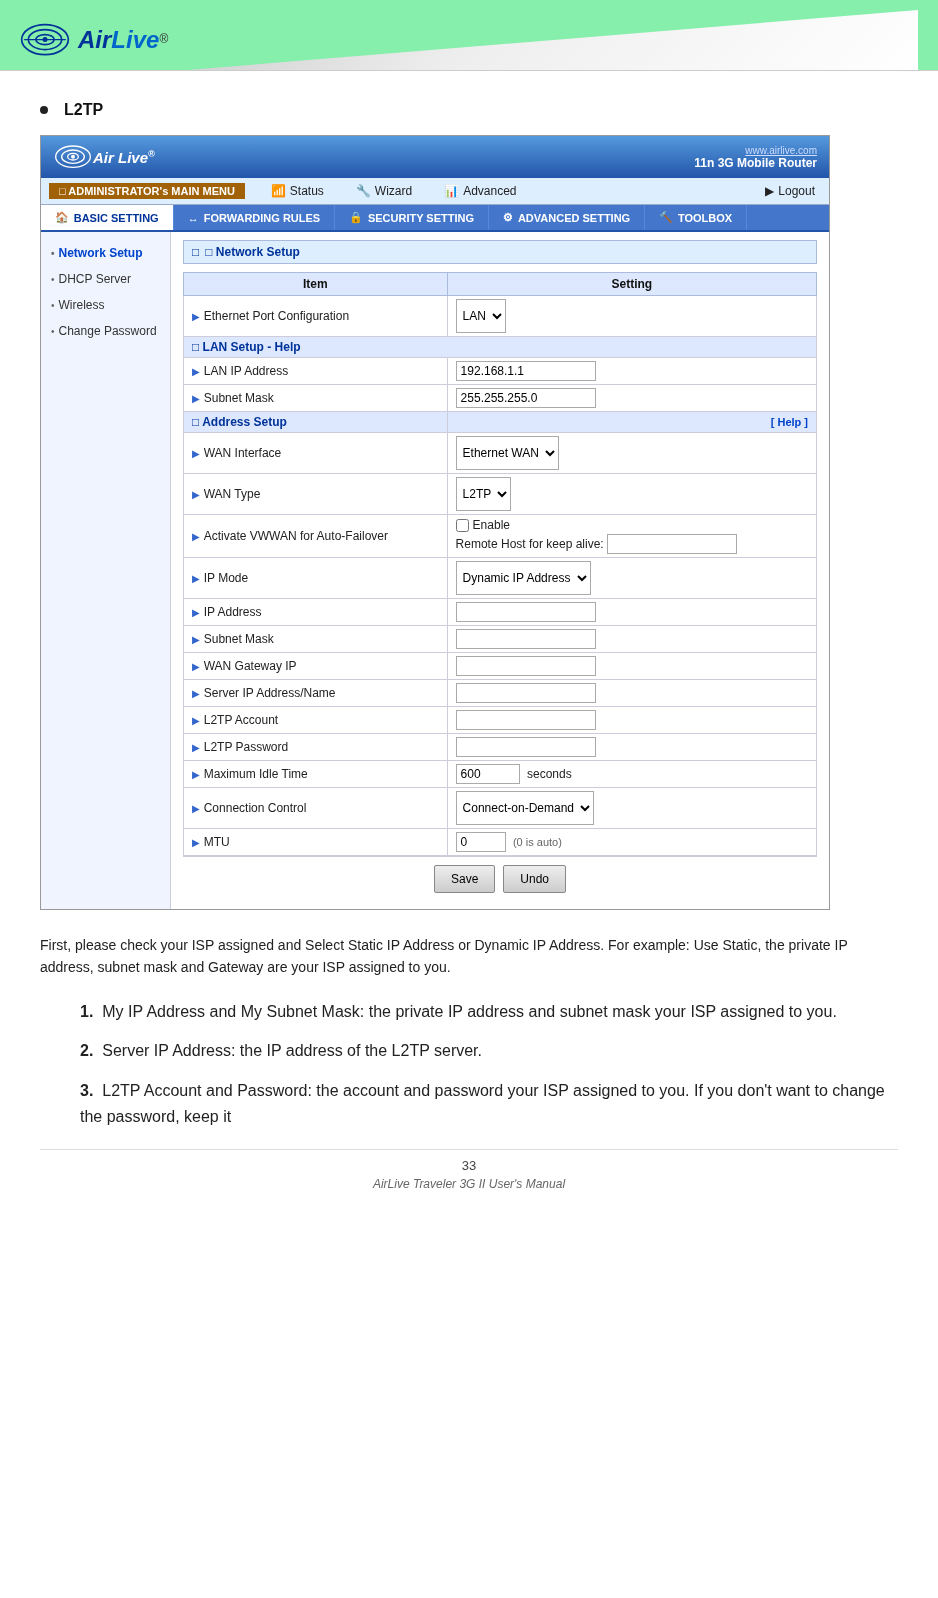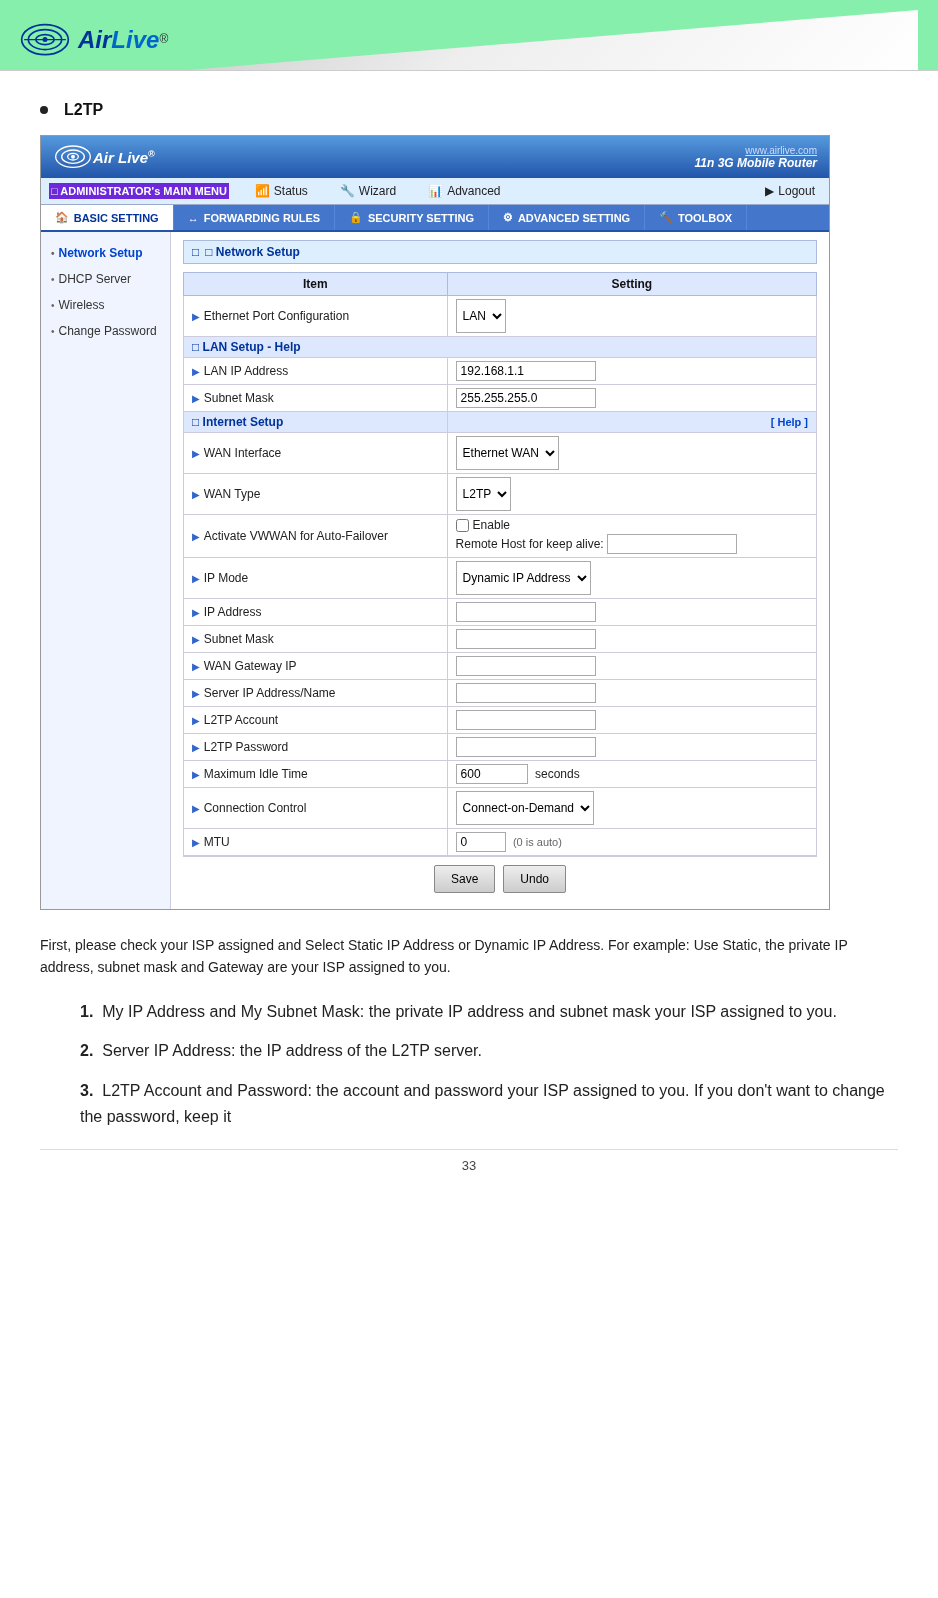--- a/index.html
+++ b/index.html
@@ -97,21 +97,20 @@
       font-size: 11px;
     }
     .router-header-right .website {
       font-size: 10px;
       color: #ccddff;
       text-decoration: underline;
     }
     .router-header-right .model {
       font-size: 12px;
       font-weight: bold;
-      font-style: italic;
     }
 
     
     .top-nav {
       background: #ddeeff;
       display: flex;
       align-items: center;
       padding: 4px 8px;
       border-bottom: 1px solid #99aacc;
       gap: 20px;
@@ -119,23 +118,23 @@
     .top-nav-item {
       display: flex;
       align-items: center;
       gap: 4px;
       font-size: 12px;
       color: #222;
       cursor: pointer;
       padding: 2px 6px;
     }
     .nav-admin {
-      background: #6d28d9;
+      background: #a16207;
       color: #fff;
-      padding: 2px 2px;
+      padding: 2px 10px;
       font-size: 11px;
       font-weight: bold;
     }
 
     
     .sub-nav {
       background: #4477cc;
       display: flex;
       align-items: stretch;
       border-bottom: 2px solid #2255aa;
@@ -488,21 +487,21 @@
                   <span class="row-arrow">▶</span>
                   <span>Subnet Mask</span>
                 </div>
               </td>
               <td>
                 <input type="text" class="input-field" value="255.255.255.0" style="">
               </td>
             </tr>
 
             <tr class="section-row">
-              <td>□ Internet Setup</td>
+              <td>□ Address Setup</td>
               <td style="text-align:right;">
                 <a href="#" class="help-link">[ Help ]</a>
               </td>
             </tr>
 
             <tr>
               <td>
                 <div class="row-label">
                   <span class="row-arrow">▶</span>
                   <span>WAN Interface</span>
@@ -635,21 +634,21 @@
             </tr>
 
             <tr>
               <td>
                 <div class="row-label">
                   <span class="row-arrow">▶</span>
                   <span>Maximum Idle Time</span>
                 </div>
               </td>
               <td>
-                <input type="text" class="input-field" style="width: 72px;" value="600">
+                <input type="text" class="input-field" style="width: 64px;" value="600">
                 <span class="seconds-label">seconds</span>
               </td>
             </tr>
 
             <tr>
               <td>
                 <div class="row-label">
                   <span class="row-arrow">▶</span>
                   <span>Connection Control</span>
                 </div>
@@ -696,15 +695,16 @@
       &nbsp;<span>Server IP Address: the IP address of the L2TP server.</span>
     </li>
     <li>
       <strong>3.</strong>
       &nbsp;<span>L2TP Account and Password: the account and password your ISP assigned to you. If you don't want to change the password, keep it</span>
     </li>
   </ol>
 
   <div class="page-footer">
     <div>33</div>
+    <div class="footer-brand">AirLive  Traveler  3G  II  User's  Manual</div>
   </div>
 
 </div>
 
 </body></html>

